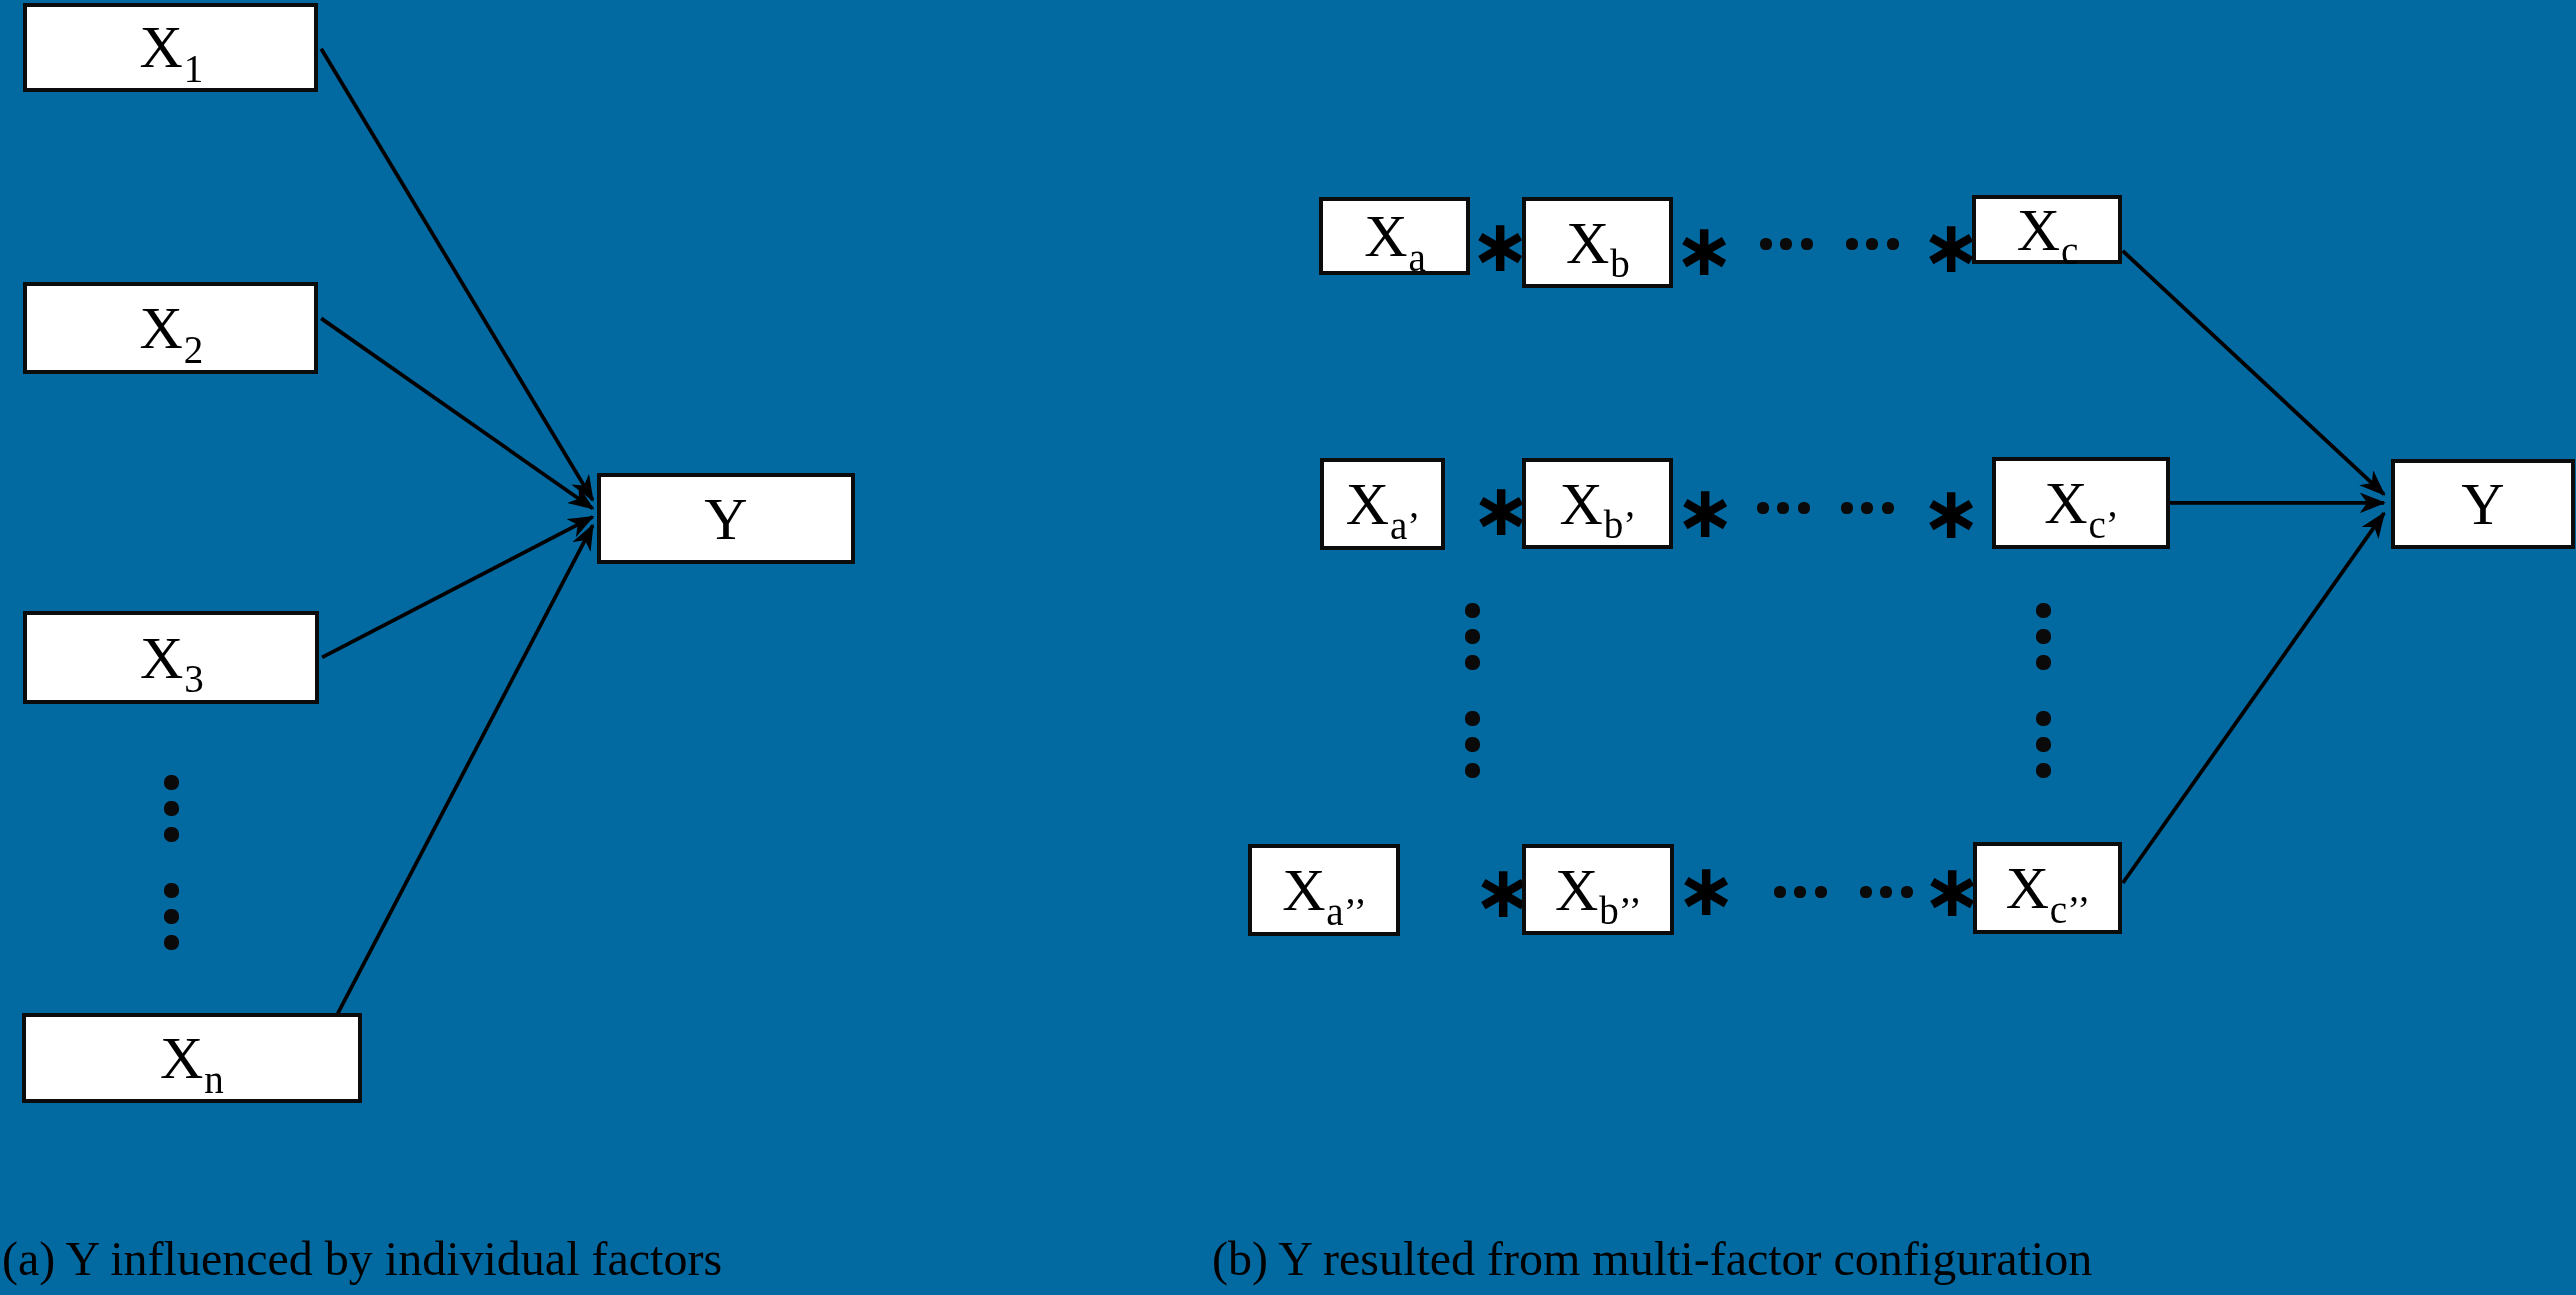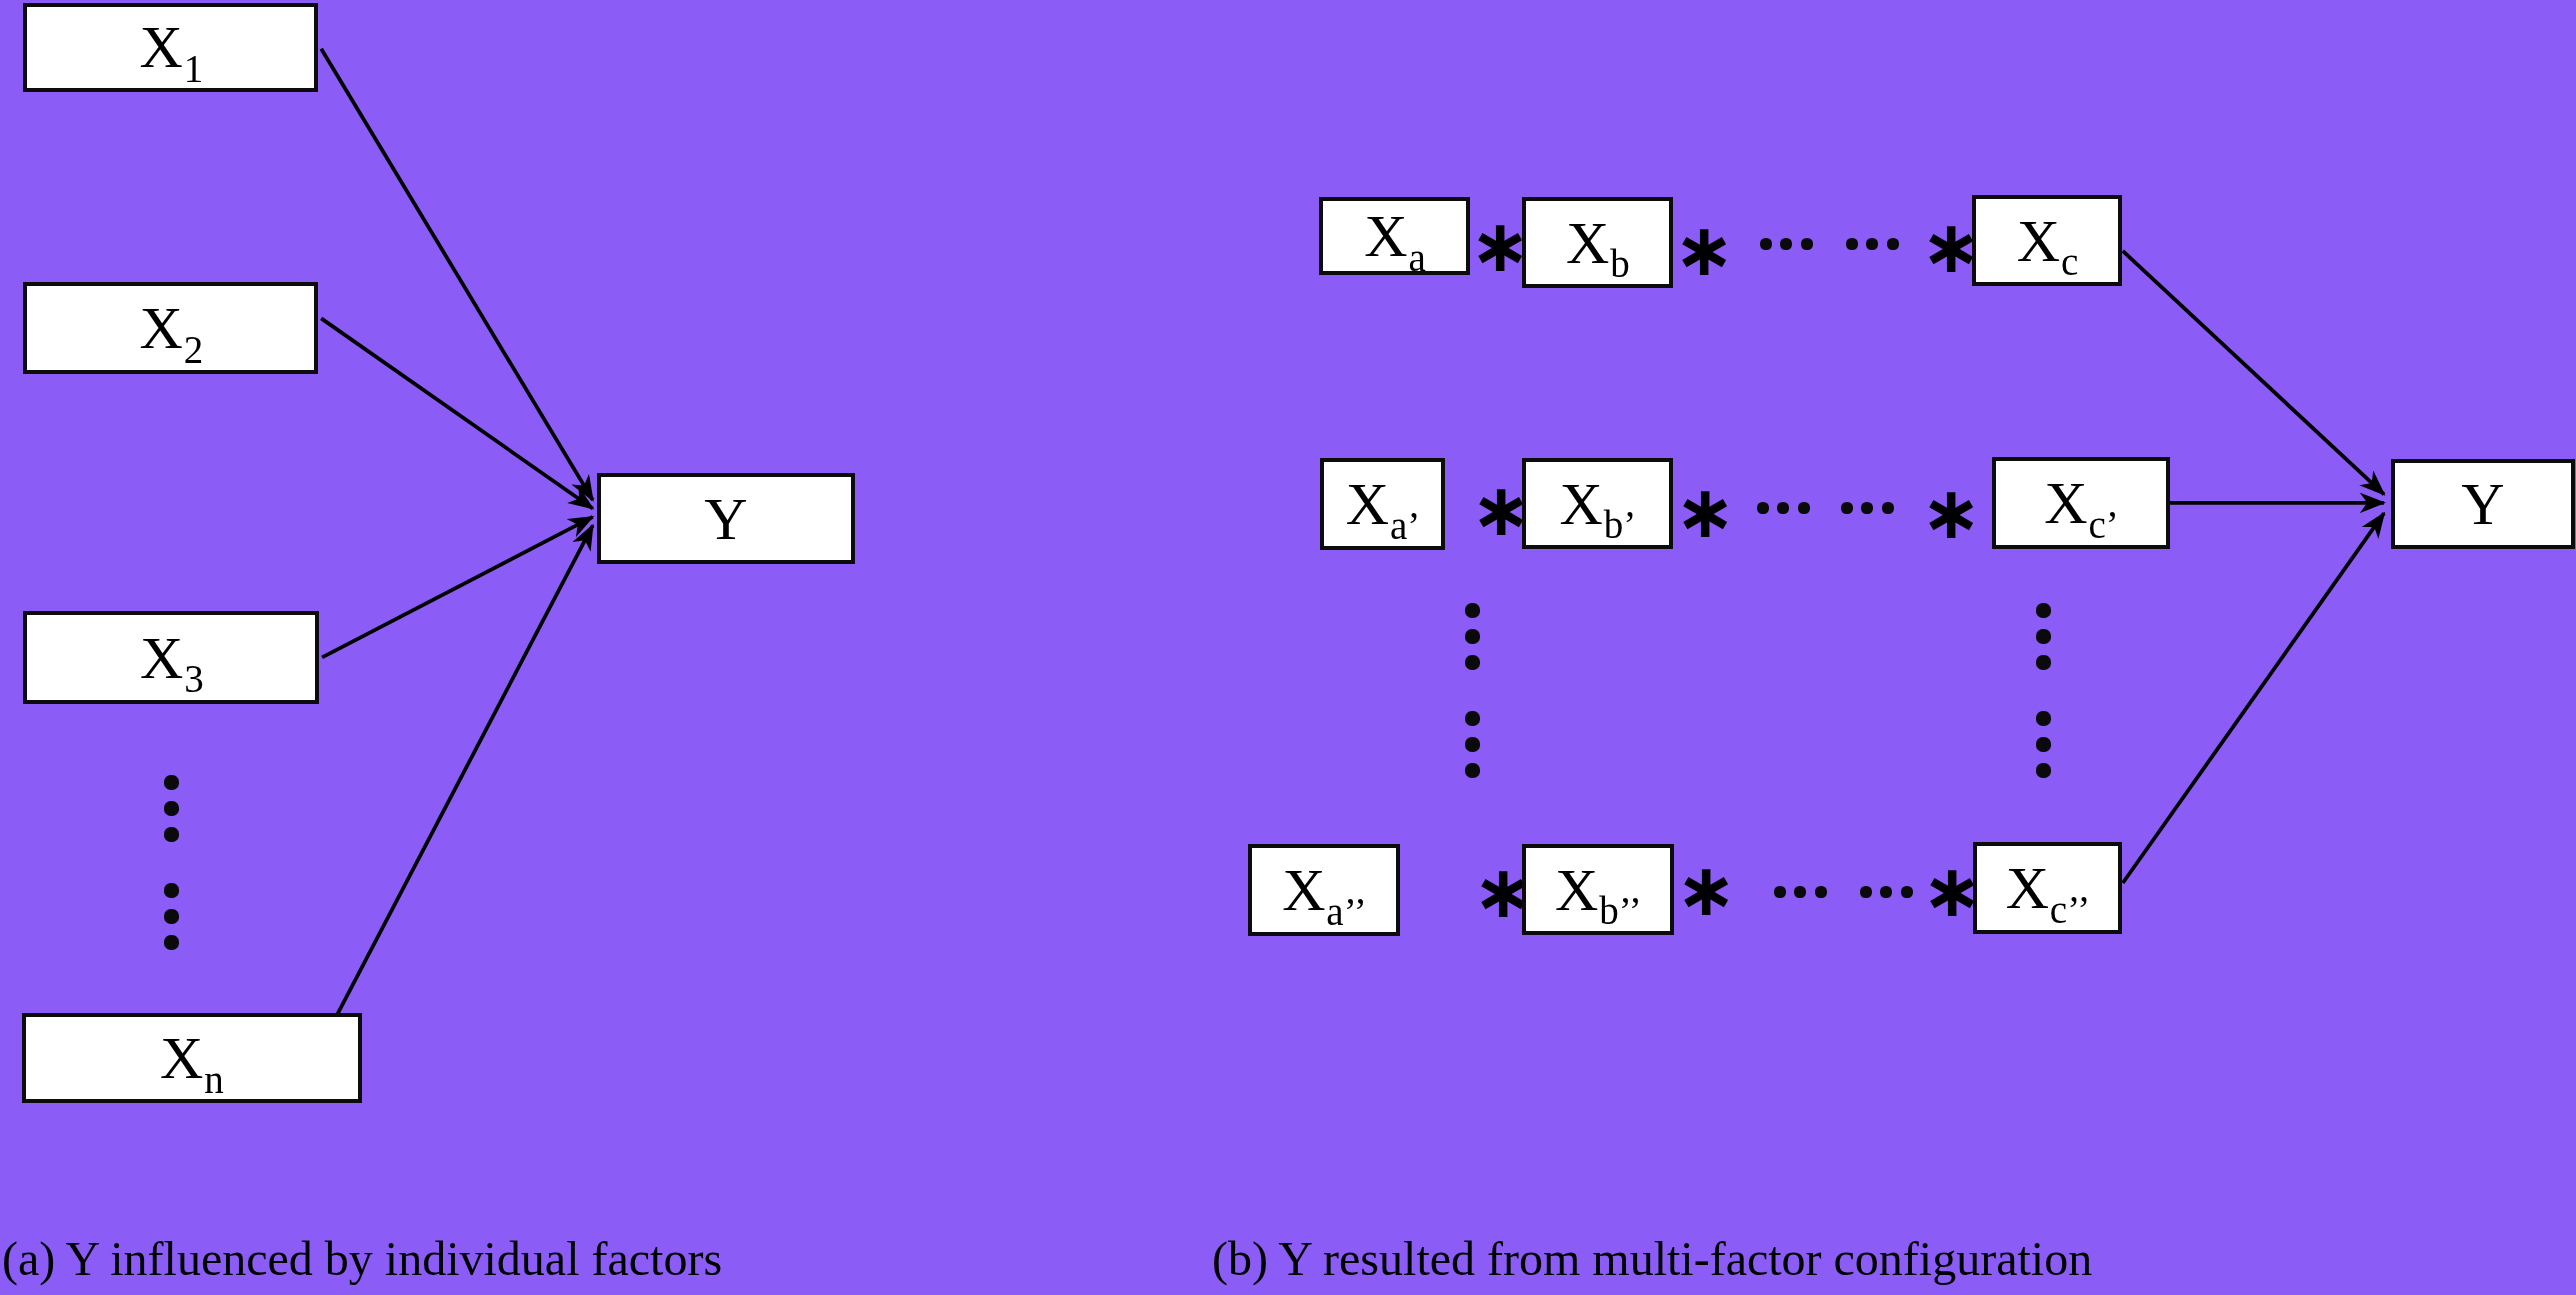--- a/index.html
+++ b/index.html
@@ -1,19 +1,19 @@
 <!DOCTYPE html>
 <html style="font-size:15px"><head>
 <meta charset="utf-8">
 <style>
   html,body{margin:0;padding:0;background:#fff;}
   .canvas{
     position:relative;
     width:2576px;height:1296px;
-    background:#8b5cf6;
+    background:#0369a1;
     font-family:"Liberation Serif", serif;
     color:#000;
     overflow:hidden;
   }
   .wires{position:absolute;left:0;top:0;width:2576px;height:1296px;}
   .box{
     position:absolute;
     border:4.7px solid #0c0c0c;
     background:#fff;
     display:flex;align-items:center;justify-content:center;
@@ -102,21 +102,21 @@
       <i></i>
       <i></i>
       <i></i>
     </div>
   <div class="hdots" style="left:1846px;top:238px">
       <i></i>
       <i></i>
       <i></i>
     </div>
   <div class="ast" style="left:1918px;top:213px">∗</div>
-  <div class="box" style="left:1972px;top:195px;width:150px;height:91px">
+  <div class="box" style="left:1972px;top:195px;width:150px;height:69px">
     <span class="lbl"><span>X</span><sub>c</sub></span>
   </div>
 
   <div class="box" style="left:1320px;top:458px;width:125px;height:92px">
     <span class="lbl"><span>X</span><sub>a’</sub></span>
   </div>
   <div class="ast" style="left:1468px;top:476px">∗</div>
   <div class="box" style="left:1522px;top:458px;width:151px;height:91px">
     <span class="lbl"><span>X</span><sub>b’</sub></span>
   </div>

